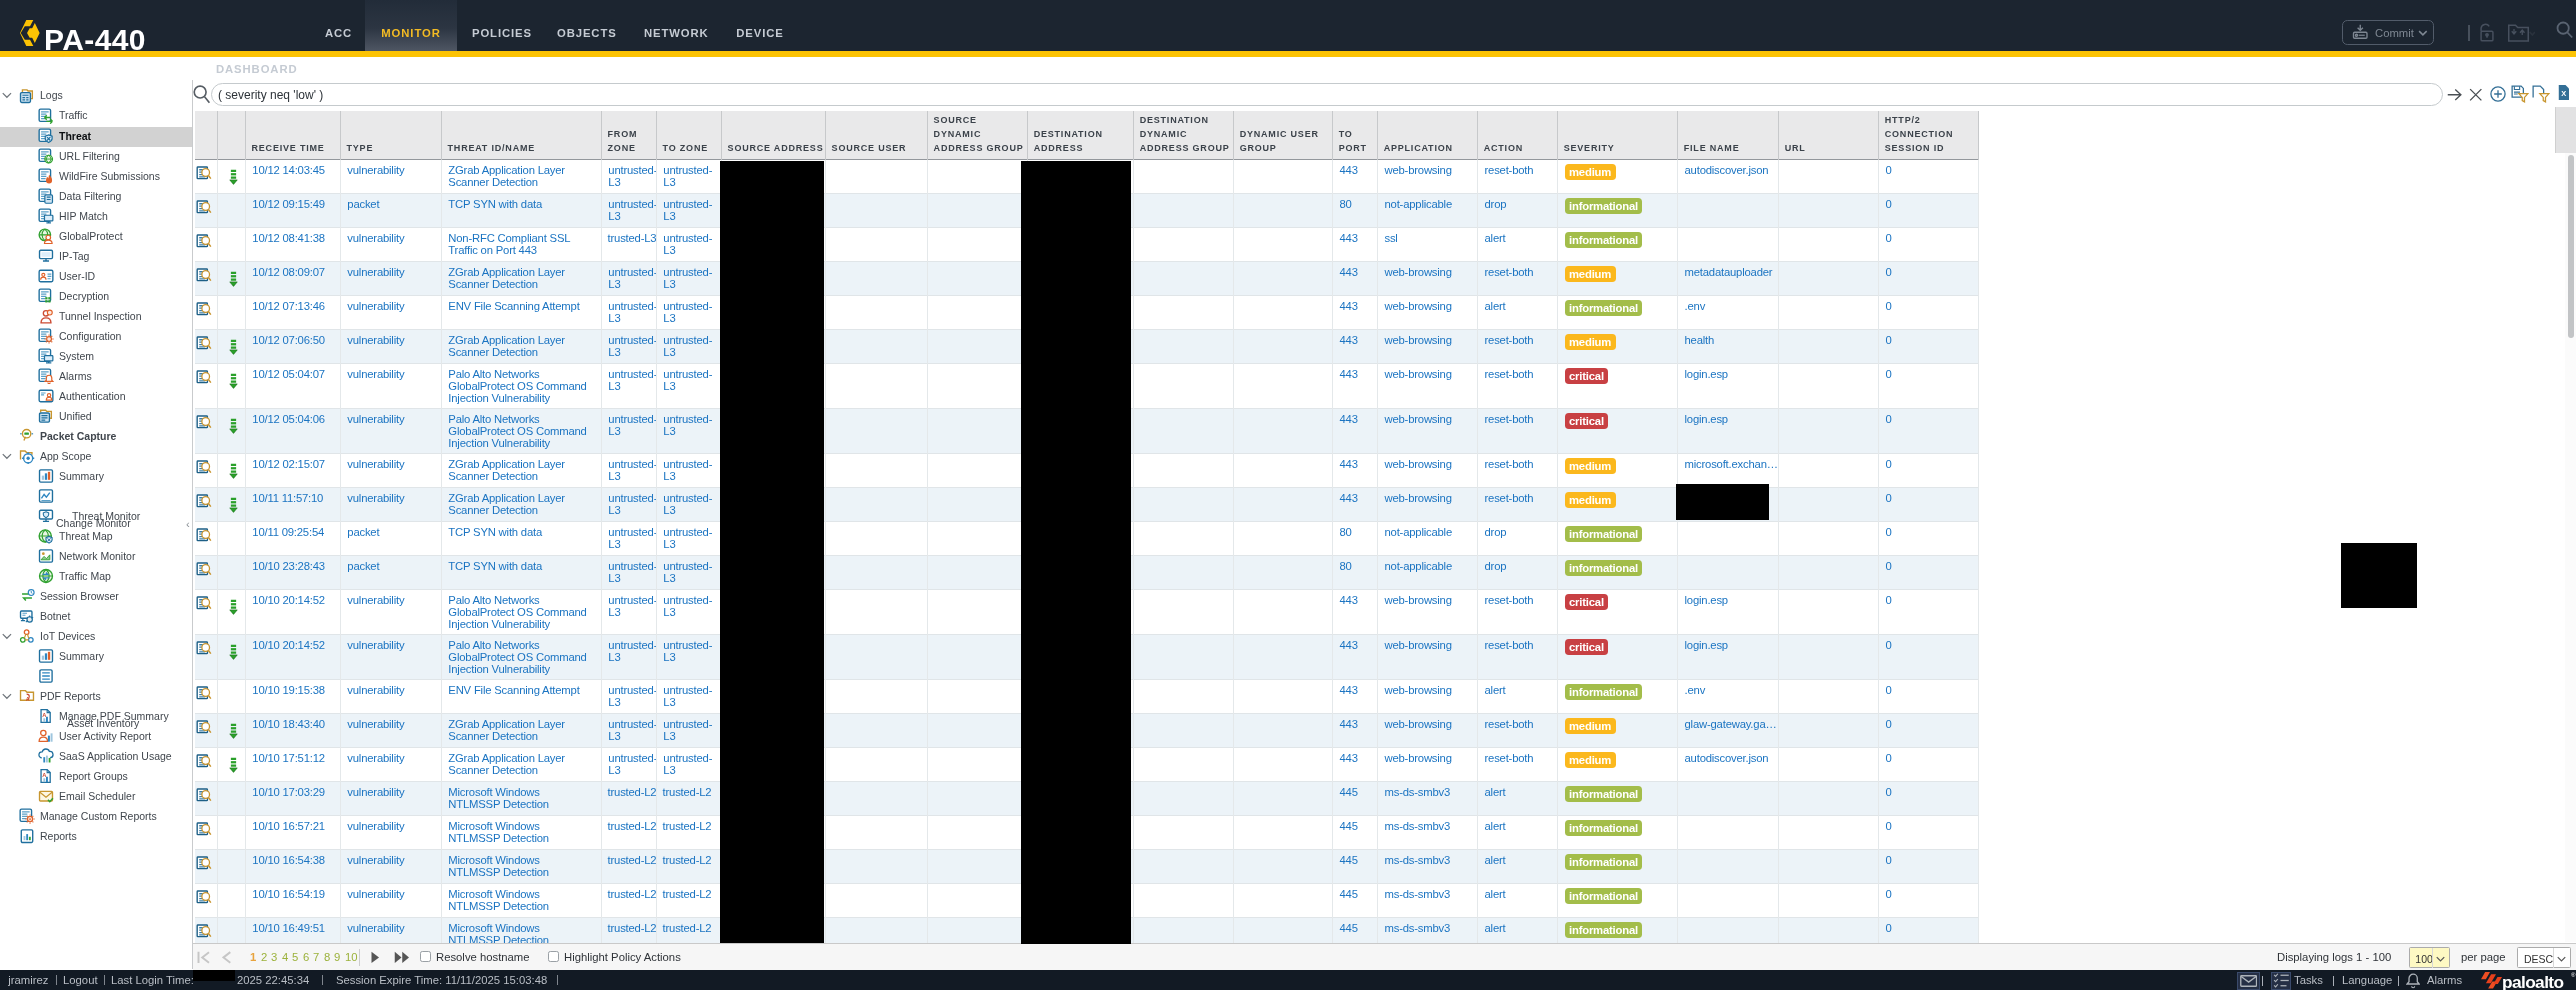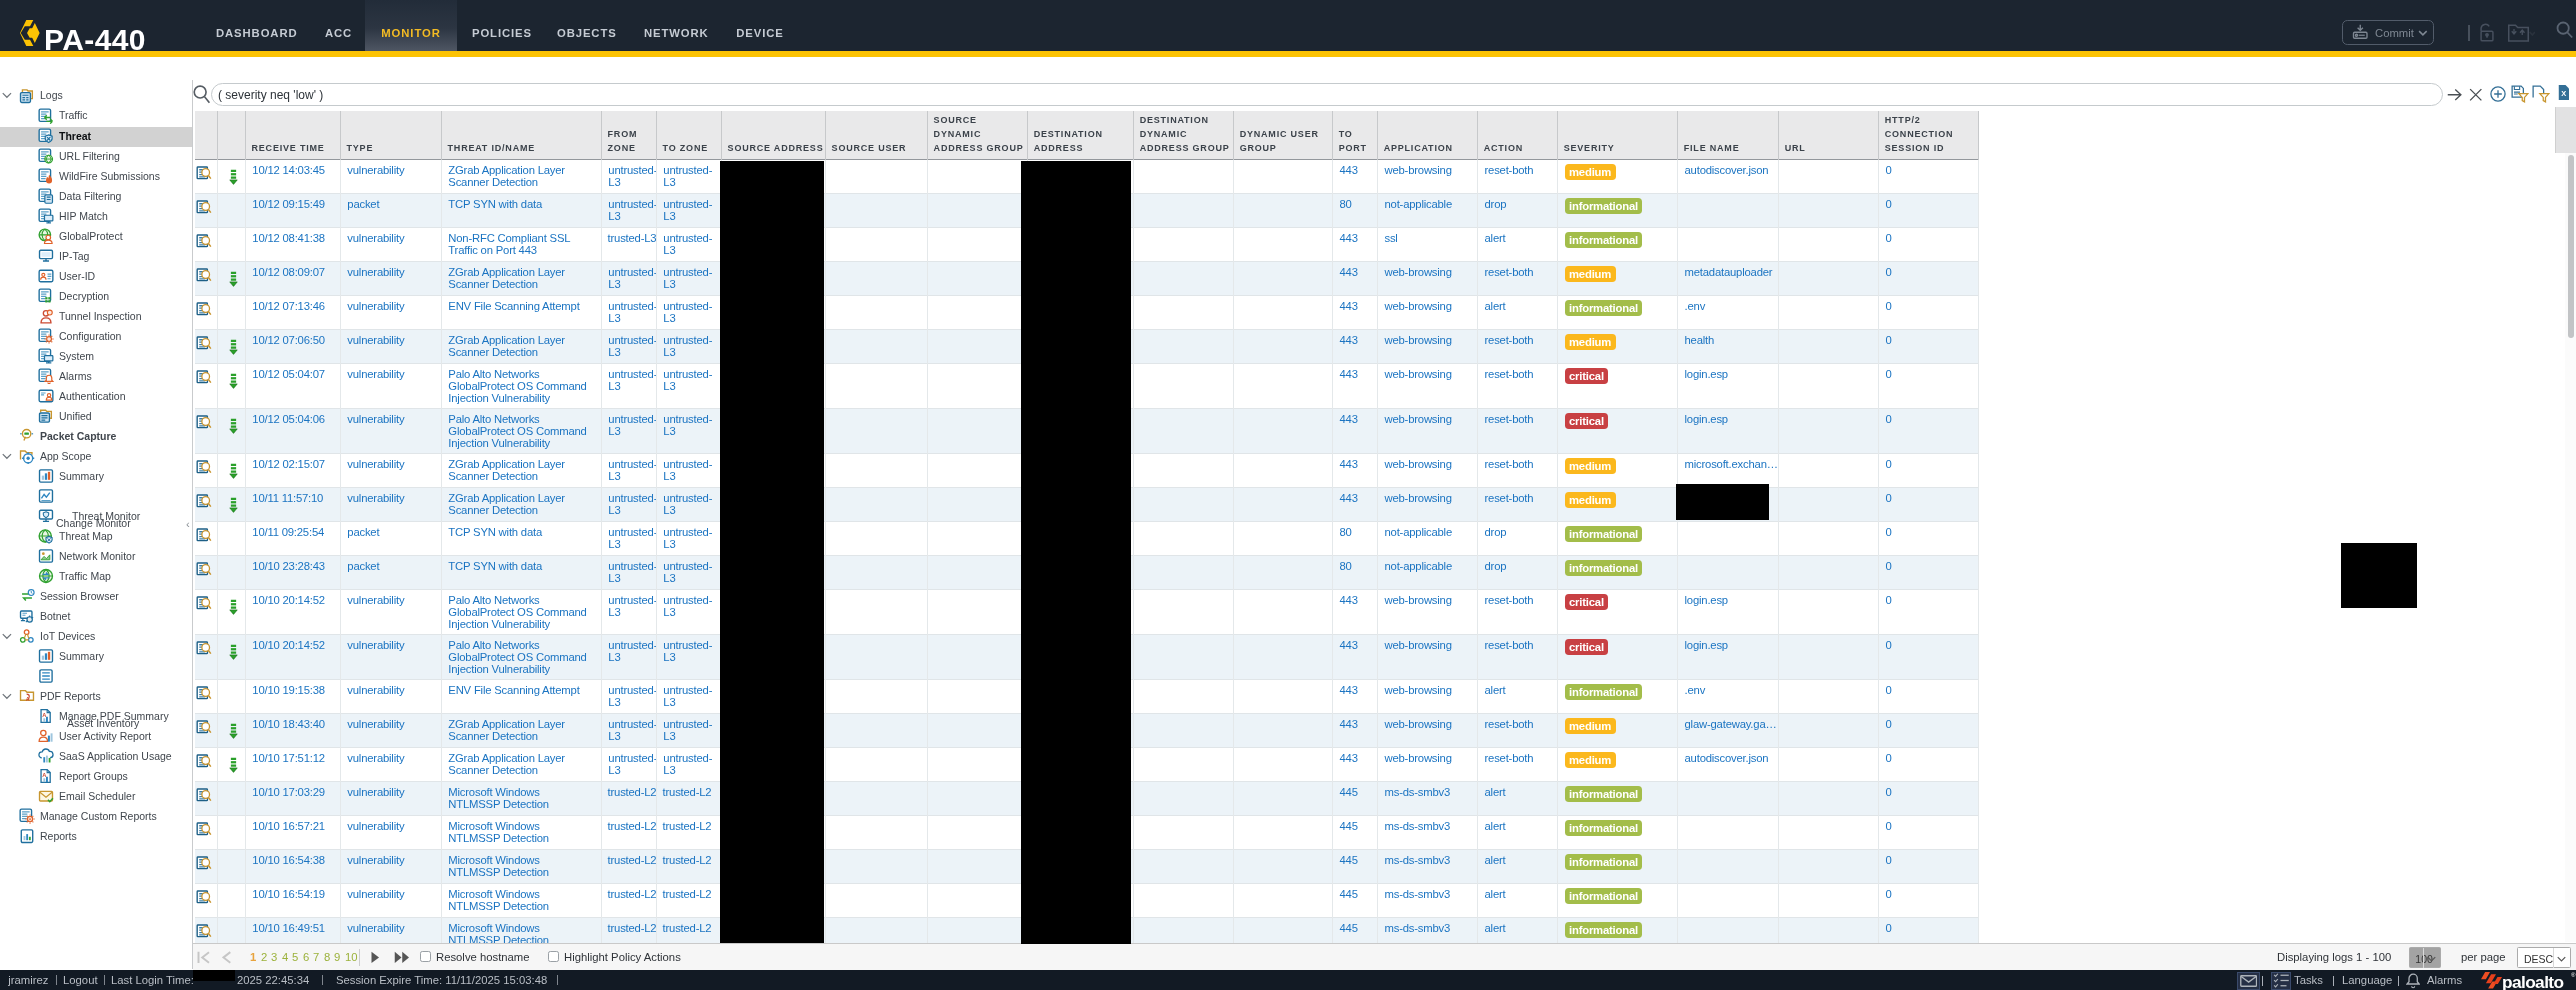--- a/index.html
+++ b/index.html
@@ -72,21 +72,21 @@
 </head>
 <body>
 <div id="page">
   <div id="nav">
     <svg id="logo" width="20" height="26" viewBox="0 0 27 35">
       <path d="M8.5 0 L18 0 L13.5 8.5 L6.5 8.5 L1 17.5 L6.5 26.5 L13.5 26.5 L18 35 L8.5 35 L0 17.5 Z" fill="#fcc304"></path>
       <path d="M13 11 L19 11 L22.5 17.5 L19 24 L13 24 L9.5 17.5 Z" fill="#fcc304"></path>
       <path d="M20 4 L26.5 17.5 L20 31 L16 23 L19 17.5 L16 12 Z" fill="#fcc304"></path>
     </svg>
     <div id="devname">PA-440</div>
-    <div class="navitem" style="left:216px;width:76px;">DASHBOARD</div>
+    <div class="navitem" style="left:216px;width:76px;margin-top:36px;">DASHBOARD</div>
     <div class="navitem" style="left:325px;width:25px;">ACC</div>
     <div id="tab-monitor">
         <span>MONITOR</span>
       </div>
     <div class="navitem" style="left:472px;width:55px;">POLICIES</div>
     <div class="navitem" style="left:557px;width:53px;">OBJECTS</div>
     <div class="navitem" style="left:644px;width:62px;">NETWORK</div>
     <div class="navitem" style="left:736px;width:48px;">DEVICE</div>
     <div id="commitbtn">
       <svg style="left:9px;top:3.8px;" width="16.5" height="16.5" viewBox="0 0 22 22" fill="none" stroke="#7e8792" stroke-width="1.8">
@@ -1225,21 +1225,21 @@
       </svg>
     <svg style="position:absolute;left:201px;top:6.8px;" width="16.5" height="12.8" viewBox="0 0 22 17">
         <path d="M1 1 L10 8.5 L1 16 Z" fill="#555"></path>
         <path d="M11 1 L20 8.5 L11 16 Z" fill="#555"></path>
       </svg>
     <div style="position:absolute;left:227px;top:6.8px;width:11.3px;height:11.3px;border:1.5px solid #9aa0a5;border-radius:2.3px;background:#fff;"></div>
     <span style="position:absolute;left:243px;top:6.8px;color:#2f3338;">Resolve hostname</span>
     <div style="position:absolute;left:355px;top:6.8px;width:11.3px;height:11.3px;border:1.5px solid #9aa0a5;border-radius:2.3px;background:#fff;"></div>
     <span style="position:absolute;left:371px;top:6.8px;color:#2f3338;">Highlight Policy Actions</span>
     <span style="position:absolute;left:2084px;top:6.8px;color:#2f3338;">Displaying logs 1 - 100</span>
-    <div style="position:absolute;left:2216px;top:3px;width:32px;height:21px;background:#a3a3a3;border:0.8px solid #ababab;border-radius:1.5px;">
+    <div style="position:absolute;left:2216px;top:3px;width:41px;height:21px;background:#fef9c3;border:0.8px solid #ababab;border-radius:1.5px;">
       <span style="position:absolute;left:5.3px;top:4.5px;font-size:10.5px;">100</span>
       <div style="position:absolute;right:16px;top:0;width:0.8px;height:19.5px;background:#d8d8d8;"></div>
       <svg style="position:absolute;right:3.8px;top:8.3px;" width="9" height="6" viewBox="0 0 12 8" fill="none" stroke="#555" stroke-width="1.6">
           <path d="M1 1.5 L6 6.5 L11 1.5"></path>
         </svg>
     </div>
     <span style="position:absolute;left:2268px;top:6.8px;color:#2f3338;">per page</span>
     <div style="position:absolute;left:2324px;top:3px;width:54px;height:21px;background:#fff;border:0.8px solid #ababab;border-radius:1.5px;">
       <span style="position:absolute;left:6px;top:4.5px;font-size:10.5px;">DESC</span>
       <div style="position:absolute;right:16.5px;top:0;width:0.8px;height:19.5px;background:#d8d8d8;"></div>

